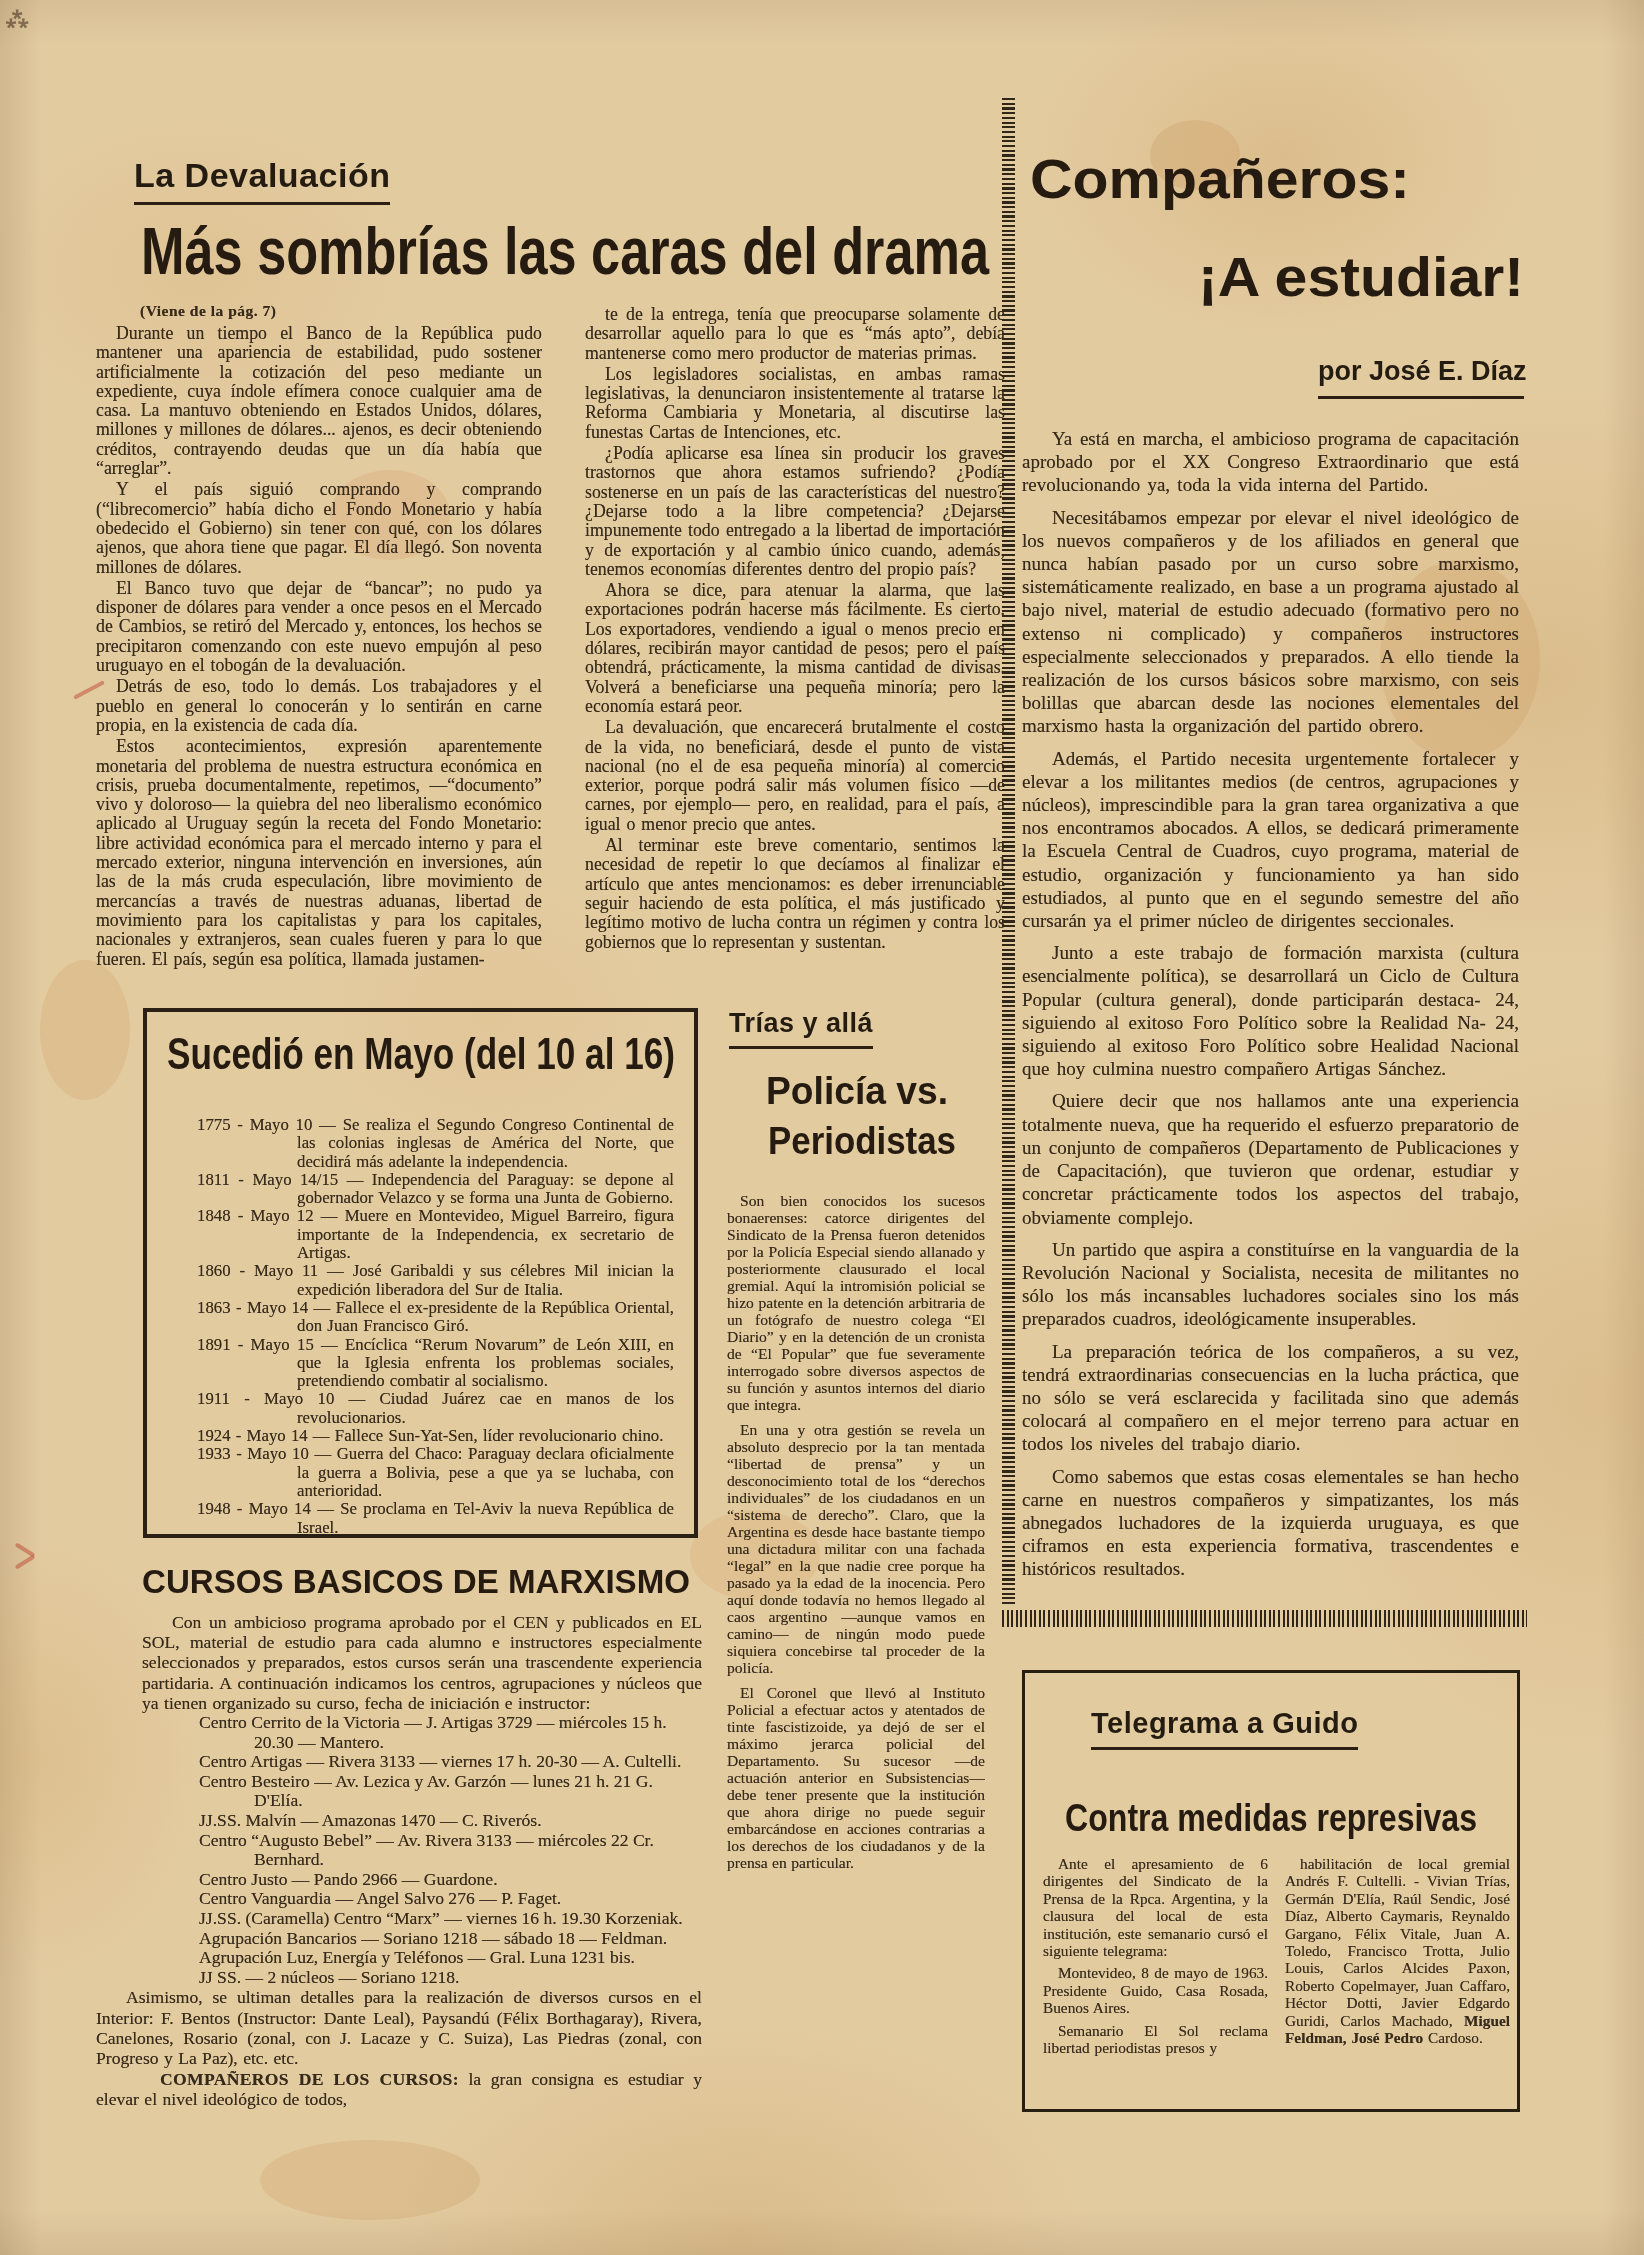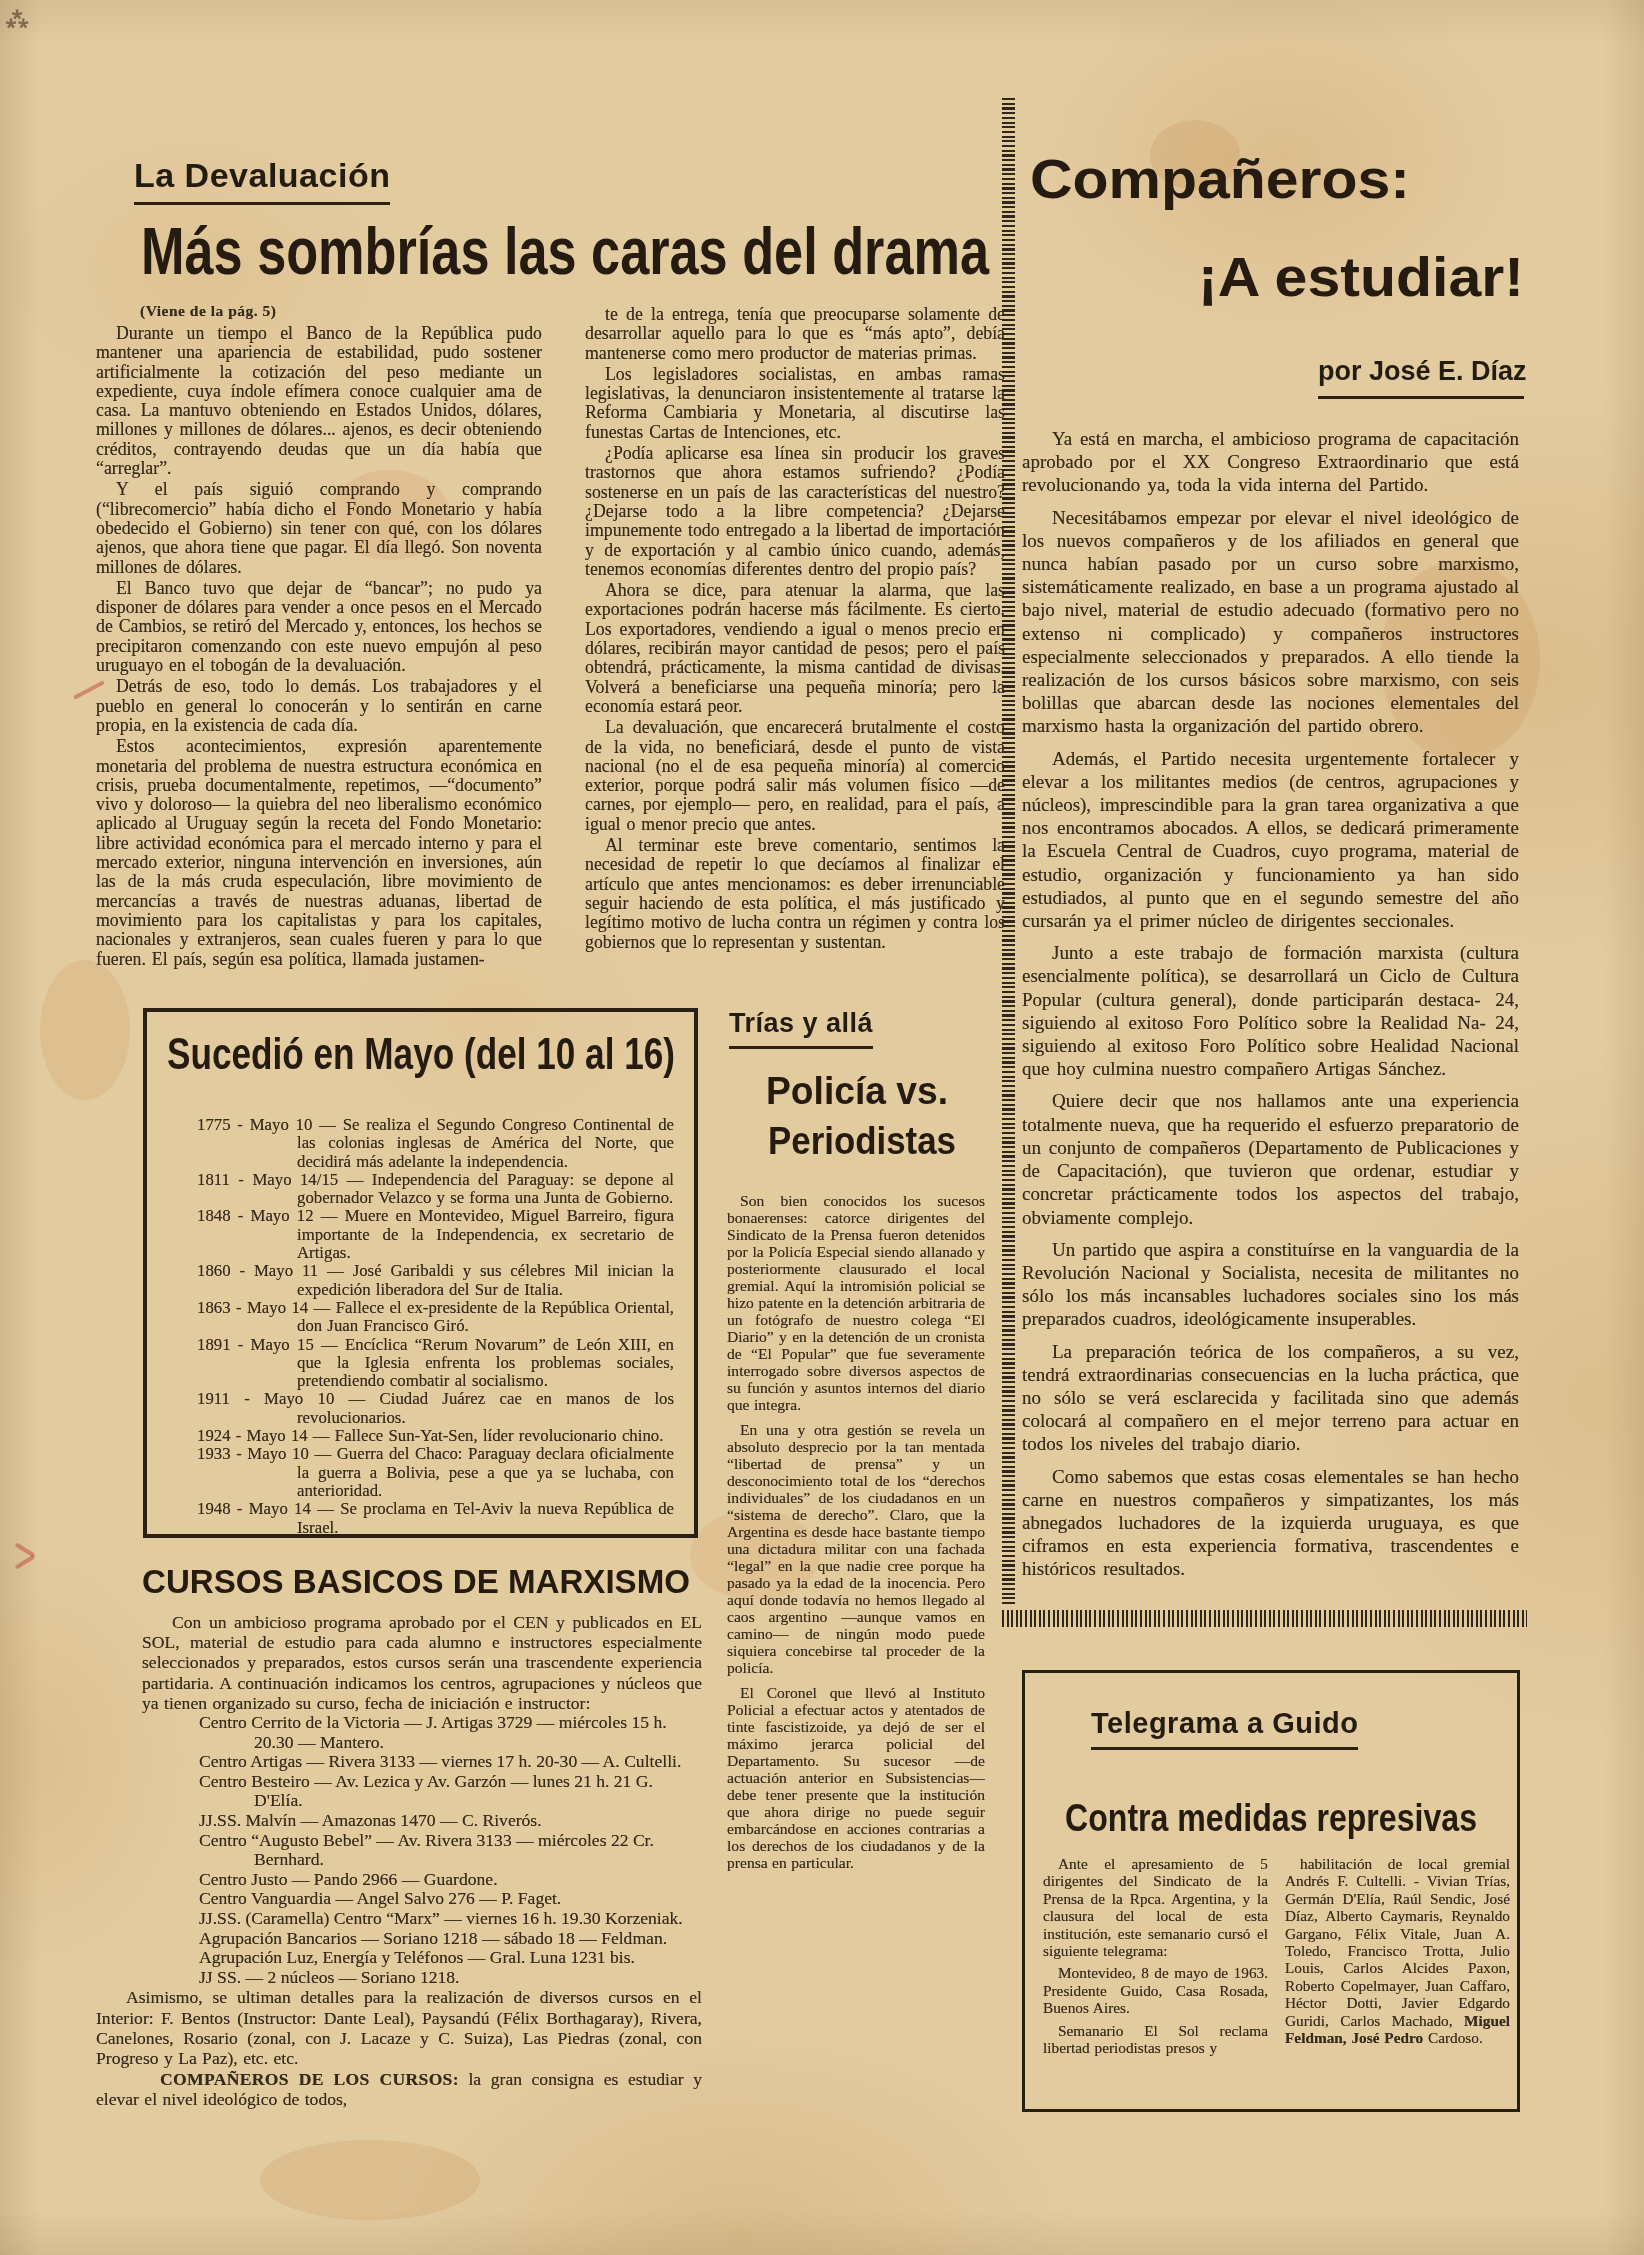--- a/index.html
+++ b/index.html
@@ -86,21 +86,21 @@
   <div class="pen-red" style="left:14px;top:1560px;width:22px;height:4px;transform:rotate(-32deg);"></div>
 
   <div class="kicker" style="left:134px;top:156px;font-size:34px;">
     <span>La Devaluación</span>
   </div>
 
   <svg class="display abs" style="left:138px;top:212px;" width="860" height="80" viewBox="0 0 860 80" xmlns="http://www.w3.org/2000/svg">
     <text x="3" y="62" font-size="66" textLength="848" lengthAdjust="spacingAndGlyphs">Más sombrías las caras del drama</text>
   </svg>
 
-  <div class="cont-note ink-soft" style="left:140px;top:302px;">(Viene de la pág. 5)</div>
+  <div class="cont-note ink-soft" style="left:140px;top:302px;">(Viene de la pág. 7)</div>
 
   <div class="deval-col flow ink-soft" style="left:96px;top:324px;width:446px;height:688px;">
 
   <p class="bodyp">Durante un tiempo el Banco de la República pudo mantener una apariencia de estabilidad, pudo sostener artificialmente la cotización del peso mediante un expediente, cuya índole efímera conoce cualquier ama de casa. La mantuvo obteniendo en Estados Unidos, dólares, millones y millones de dólares... ajenos, es decir obteniendo créditos, contrayendo deudas que un día había que “arreglar”.</p>
       <p class="bodyp">Y el país siguió comprando y comprando (“librecomercio” había dicho el Fondo Monetario y había obedecido el Gobierno) sin tener con qué, con los dólares ajenos, que ahora tiene que pagar. El día llegó. Son noventa millones de dólares.</p>
       <p class="bodyp">El Banco tuvo que dejar de “bancar”; no pudo ya disponer de dólares para vender a once pesos en el Mercado de Cambios, se retiró del Mercado y, entonces, los hechos se precipitaron comenzando con este nuevo empujón al peso uruguayo en el tobogán de la devaluación.</p>
       <p class="bodyp">Detrás de eso, todo lo demás. Los trabajadores y el pueblo en general lo conocerán y lo sentirán en carne propia, en la existencia de cada día.</p>
       <p class="bodyp">Estos acontecimientos, expresión aparentemente monetaria del problema de nuestra estructura económica en crisis, prueba documentalmente, repetimos, —“documento” vivo y doloroso— la quiebra del neo liberalismo económico aplicado al Uruguay según la receta del Fondo Monetario: libre actividad económica para el mercado interno y para el mercado exterior, ninguna intervención en inversiones, aún las de la más cruda especulación, libre movimiento de mercancías a través de nuestras aduanas, libertad de movimiento para los capitalistas y para los capitales, nacionales y extranjeros, sean cuales fueren y para lo que fueren. El país, según esa política, llamada justamen-</p>
     </div>
 
@@ -204,21 +204,21 @@
   <div class="tele-box">
     <div class="kicker" style="left:22px;top:34px;font-size:29px;border-bottom-width:3px;margin-left:44px;">
       <span>Telegrama a Guido</span>
     </div>
     <svg class="display" style="position:absolute;left:38px;top:122px;" width="420" height="46" viewBox="0 0 420 46" xmlns="http://www.w3.org/2000/svg">
       <text x="2" y="36" font-size="38" textLength="412" lengthAdjust="spacingAndGlyphs">Contra medidas represivas</text>
     </svg>
 
     <div class="tele-col flow ink-soft" style="left:18px;">
 
-    <p class="bodyp">Ante el apresamiento de 5 dirigentes del Sindicato de la Prensa de la Rpca. Argentina, y la clausura del local de esta institución, este semanario cursó el siguiente telegrama:</p>
+    <p class="bodyp">Ante el apresamiento de 6 dirigentes del Sindicato de la Prensa de la Rpca. Argentina, y la clausura del local de esta institución, este semanario cursó el siguiente telegrama:</p>
         <p class="bodyp">Montevideo, 8 de mayo de 1963. Presidente Guido, Casa Rosada, Buenos Aires.</p>
         <p class="bodyp">Semanario El Sol reclama libertad periodistas presos y</p>
       </div>
 
     <div class="tele-col flow ink-soft" style="left:260px;">
       <p class="bodyp"><span>habilitación de local gremial Andrés F. Cultelli. - Vivian Trías, Germán D'Elía, Raúl Sendic, José Díaz, Alberto Caymaris, Reynaldo Gargano, Félix Vitale, Juan A. Toledo, Francisco Trotta, Julio Louis, Carlos Alcides Paxon, Roberto Copelmayer, Juan Caffaro, Héctor Dotti, Javier Edgardo Guridi, Carlos Machado, </span><b>Miguel Feldman, José Pedro </b><span>Cardoso.</span></p>
     </div>
   </div>
 
 </div>

